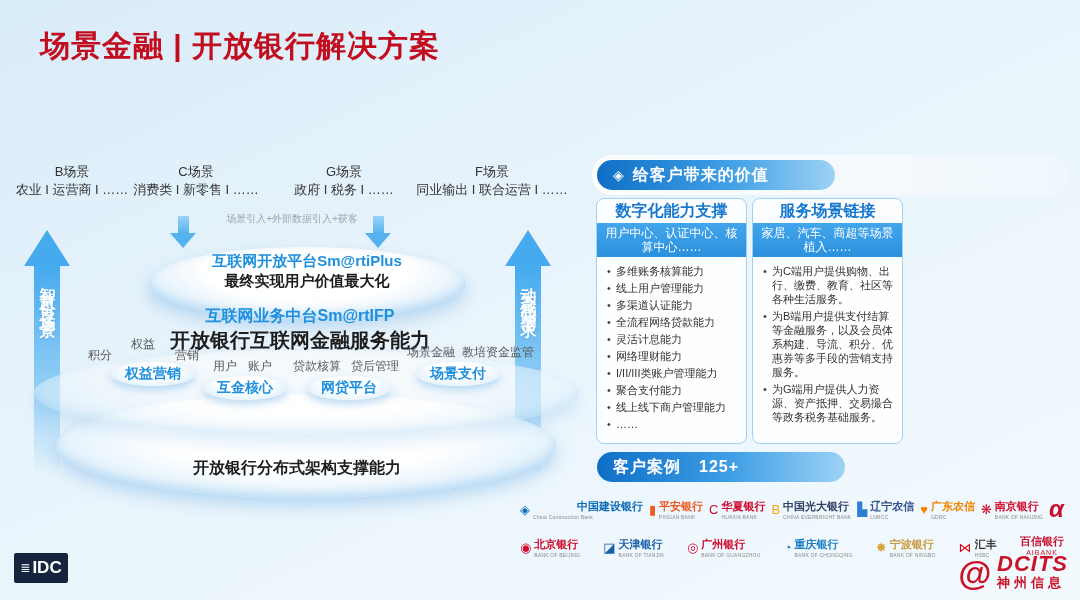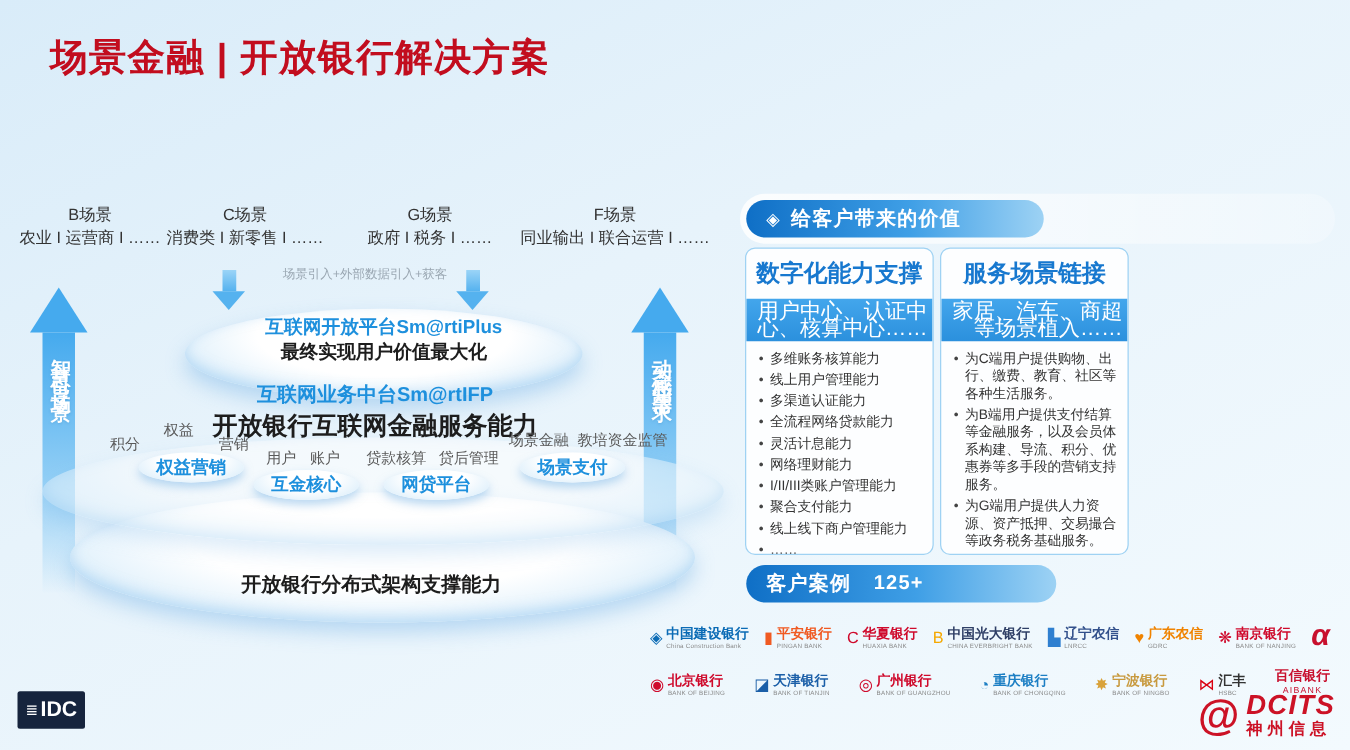--- a/index.html
+++ b/index.html
@@ -56,24 +56,24 @@
                 background:linear-gradient(90deg,rgba(255,255,255,.85),rgba(255,255,255,.25)); }
   .pill { position:absolute; height:30px; border-radius:15px; display:flex; align-items:center;
           color:#fff; font-weight:bold; font-size:16px; padding:0 16px; letter-spacing:1px;
           background:linear-gradient(90deg,#0f6fc6 0%,#3f9fe6 55%,#9dd2f4 100%); }
   .pill .gem { font-size:14px; margin-right:8px; font-weight:normal; }
   .v-pill { left:597px; top:160px; width:238px; }
   .c-pill { left:597px; top:452px; width:248px; gap:18px; }
 
   .vcard { position:absolute; top:198px; width:151px; height:246px; background:#fdfeff;
            border:1.5px solid #9fd2f3; border-radius:8px; overflow:hidden; }
-  .vcard .vhead { height:40px; display:flex; align-items:center; justify-content:center;
-                  color:#1778cf; font-weight:bold; font-size:19px; }
+  .vcard .vhead { height:24px; display:flex; align-items:center; justify-content:center;
+                  color:#1778cf; font-weight:bold; font-size:16px; }
   .vcard .vband { min-height:34px; background:linear-gradient(180deg,#43a6ec,#2b90dd);
-                  color:#fff; font-size:17px; line-height:14px; text-align:right;
+                  color:#fff; font-size:12px; line-height:14px; text-align:center;
                   display:flex; align-items:center; justify-content:center; padding:3px 4px; }
   .vlist { list-style:none; padding:7px 8px 4px 8px; }
   .vlist li { position:relative; padding-left:11px; font-size:11px; line-height:14px;
               margin-bottom:3px; color:#333; }
   .vlist li::before { content:"•"; position:absolute; left:2px; top:0; color:#444; }
 
   
   .logos { position:absolute; left:520px; top:490px; width:544px; }
   .logo-row { display:flex; justify-content:space-between; align-items:center; height:38px; }
   .bank { display:flex; align-items:center; gap:3px; white-space:nowrap; }
@@ -206,21 +206,21 @@
   <div class="pill c-pill">
     <span>客户案例</span>
     <span>125+</span>
   </div>
 
   <div class="logos">
     <div class="logo-row">
         <div class="bank">
           <span class="bicon" style="color: rgb(11, 107, 181);">◈</span>
           <span>
-            <div class="bname" style="color: rgb(11, 107, 181);">中国建设银行</div>
+            <div class="bname" style="color: rgb(11, 107, 181); margin-left: 44px;">中国建设银行</div>
             <div class="bsub">China Construction Bank</div>
           </span>
         </div>
         <div class="bank">
           <span class="bicon" style="color: rgb(240, 90, 34);">▮</span>
           <span>
             <div class="bname" style="color: rgb(240, 90, 34);">平安银行</div>
             <div class="bsub">PINGAN BANK</div>
           </span>
         </div>

